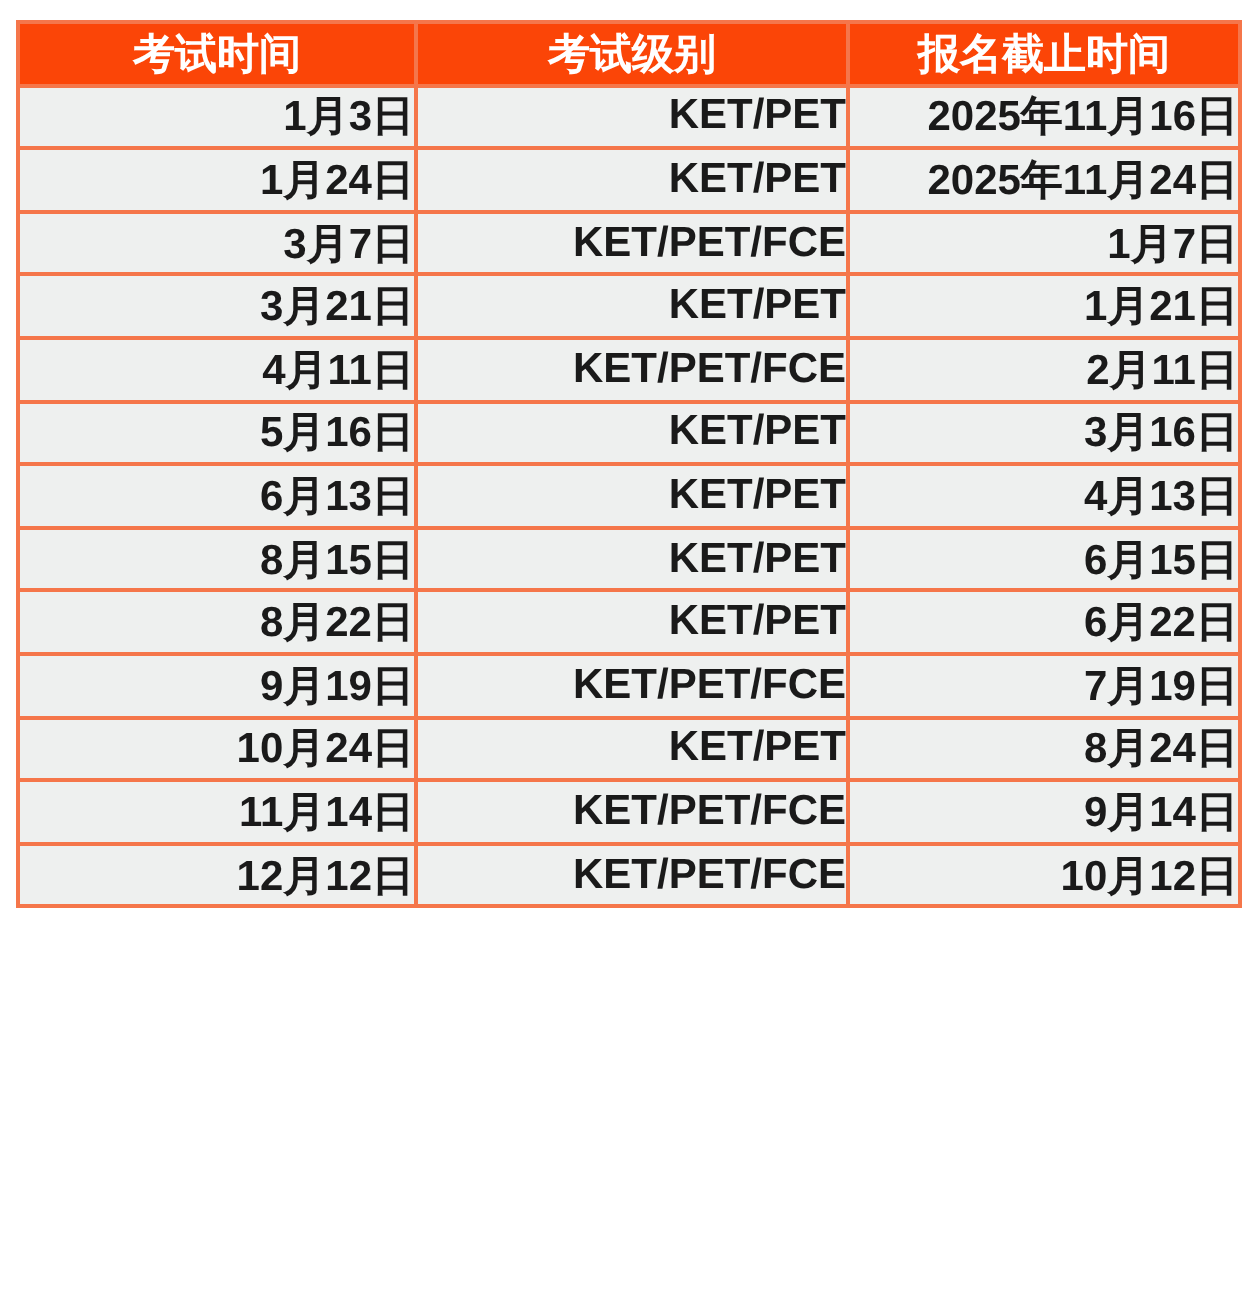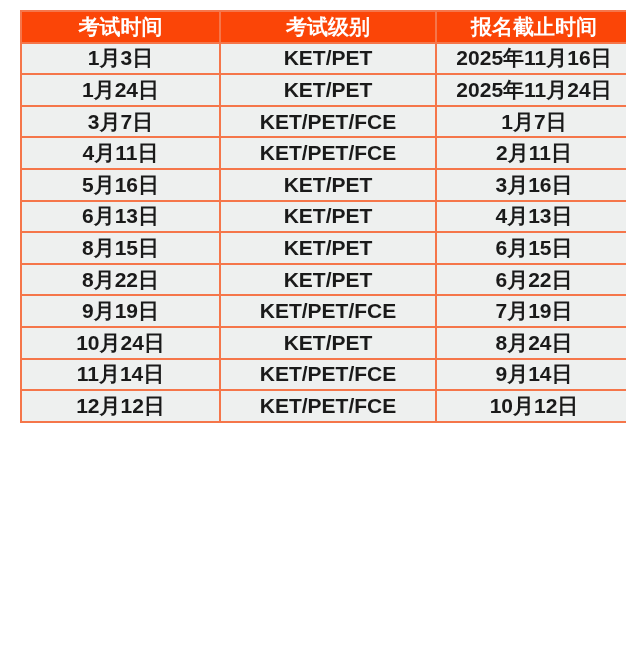--- a/index.html
+++ b/index.html
@@ -14,21 +14,21 @@
   html, body {
     margin: 0;
     padding: 0;
     background: var(--page-bg);
     font-family: "Liberation Sans", "DejaVu Sans", sans-serif;
   }
   .page {
     width: 626px;
     height: 656px;
     background: var(--page-bg);
-    padding: 10px 7px 5px 20px;
+    padding: 10px 7px 5px 8px;
   }
   table.exam-table {
     border-collapse: collapse;
     table-layout: fixed;
     width: 611px;
   }
   col.c1 { width: 199px; }
   col.c2 { width: 216px; }
   col.c3 { width: 196px; }
   th, td {
@@ -43,20 +43,21 @@
   }
   th {
     background: var(--header-bg);
     color: var(--header-text);
     font-weight: 700;
   }
   td {
     background: var(--cell-bg);
     color: var(--cell-text);
     font-weight: 600;
+    text-align: right;
   }
 </style>
 </head>
 <body>
 
 <div class="page">
   <table class="exam-table">
     <colgroup>
       <col class="c1">
       <col class="c2">
@@ -77,20 +78,25 @@
         </tr>
         <tr>
           <td>1月24日</td>
           <td>KET/PET</td>
           <td>2025年11月24日</td>
         </tr>
         <tr>
           <td>3月7日</td>
           <td>KET/PET/FCE</td>
           <td>1月7日</td>
+        </tr>
+        <tr>
+          <td>3月21日</td>
+          <td>KET/PET</td>
+          <td>1月21日</td>
         </tr>
         <tr>
           <td>4月11日</td>
           <td>KET/PET/FCE</td>
           <td>2月11日</td>
         </tr>
         <tr>
           <td>5月16日</td>
           <td>KET/PET</td>
           <td>3月16日</td>

